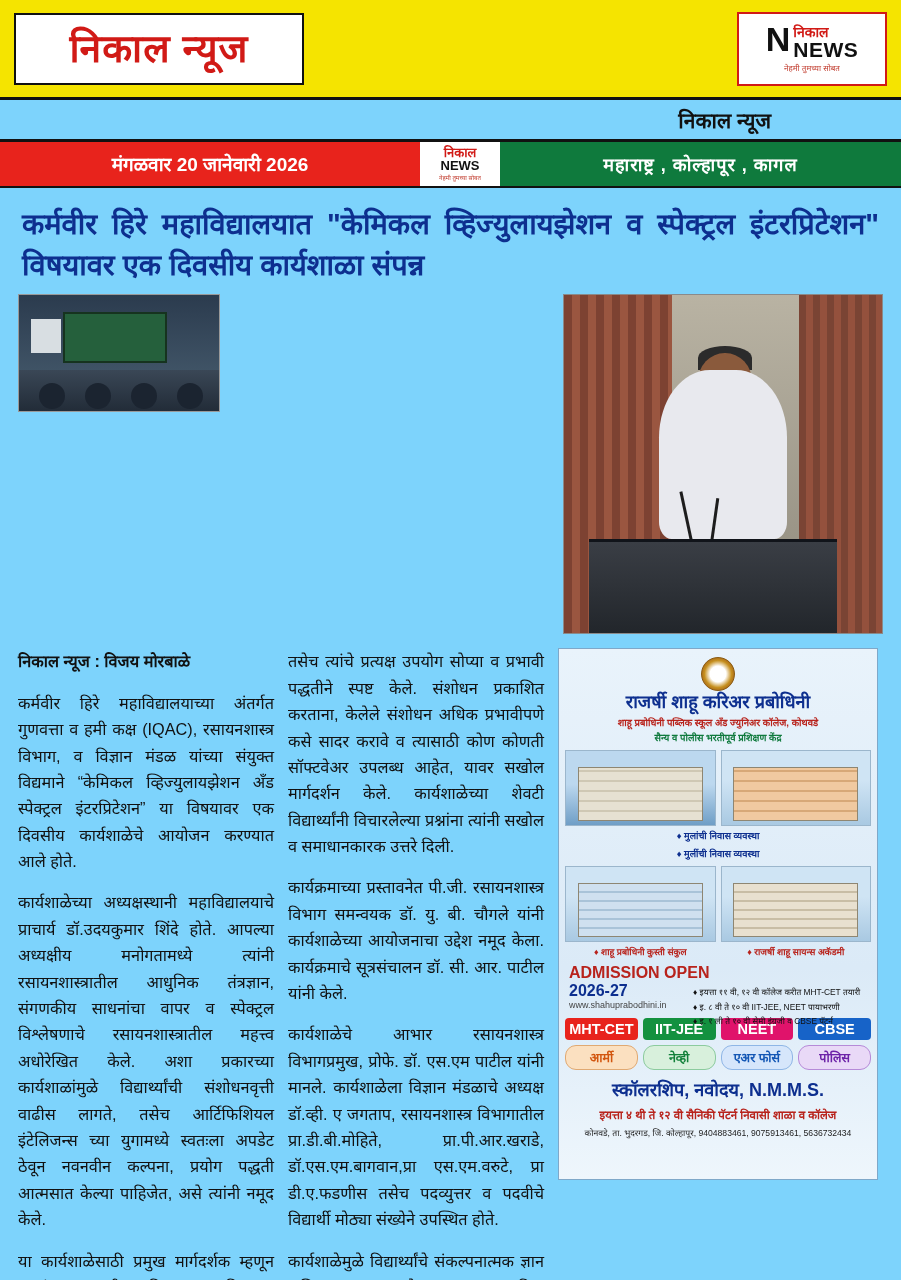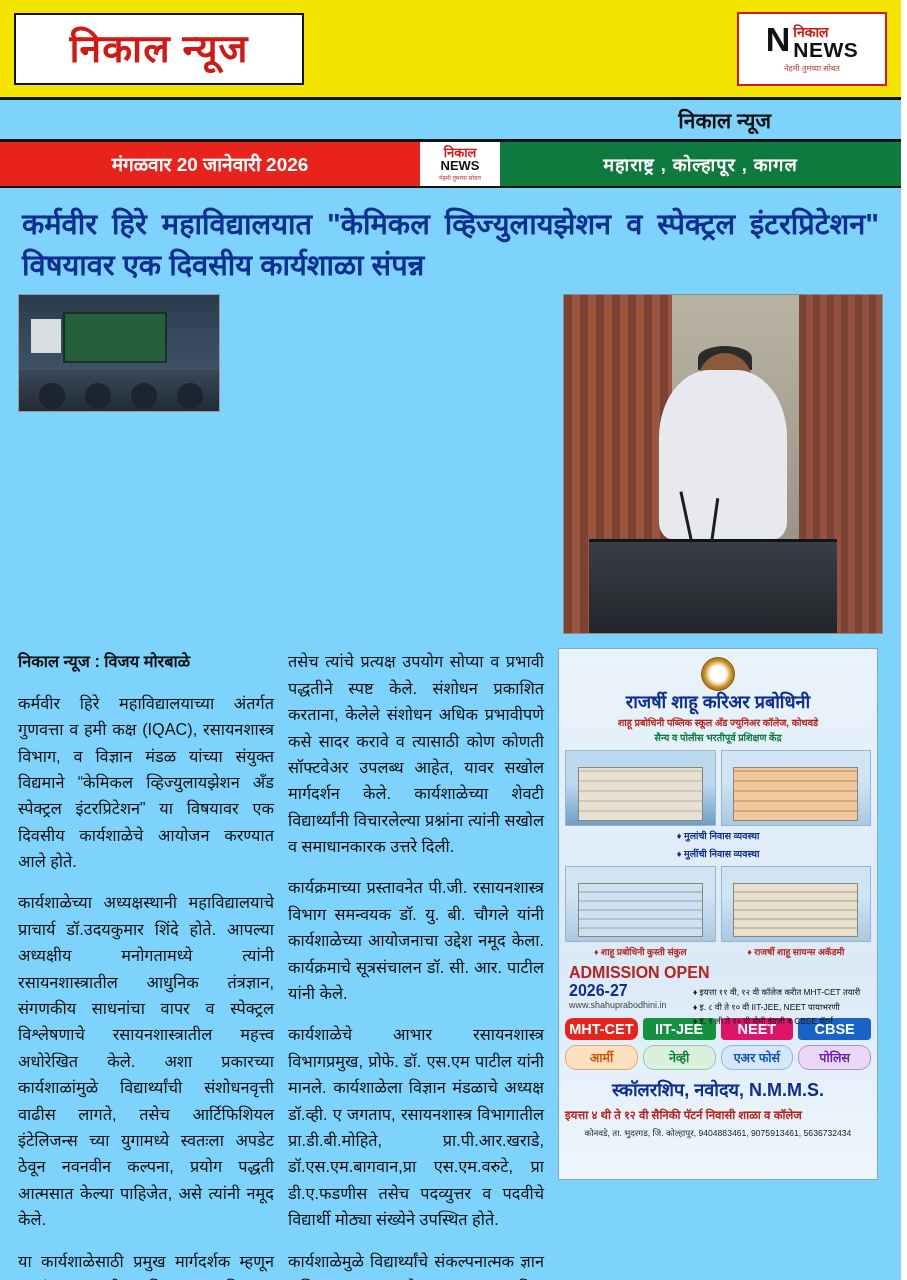--- a/index.html
+++ b/index.html
@@ -257,31 +257,31 @@
     margin-top: 6px; text-align: center;
   }
   .ad-open .ao1 { font-size: 16px; font-weight: bold; color: #b8231c; }
   .ad-open .ao2 { font-size: 16px; font-weight: bold; color: #0d2f8f; }
   .ad-open .ao3 { font-size: 9px; color: #444; }
   .ad-bullets { position: absolute; right: 8px; top: 338px; width: 176px; }
   .ad-bullets div { font-size: 8.4px; color: #111; margin-bottom: 4px; line-height: 1.25; }
   .ad-courses { display: flex; gap: 5px; margin-top: 8px; justify-content: center; }
   .pill { flex: 1 1 0; text-align: center; font-size: 14.5px; font-weight: bold;
     padding: 3px 0; border-radius: 4px; color: #fff; }
-  .p-red { background: #e8231c; border-radius: 8px; } .p-green { background: #13913f; }
+  .p-red { background: #e8231c; } .p-green { background: #13913f; }
   .p-pink { background: #e0136b; } .p-blue { background: #1763c8; }
   .ad-courses2 { display: flex; gap: 5px; margin-top: 5px; justify-content: center; }
   .pill2 { flex: 1 1 0; text-align: center; font-size: 12.5px; font-weight: bold;
     padding: 3px 0; border-radius: 11px; }
   .q-orange { background: #fbe0c0; color: #d2560f; border: 1px solid #e0a972; }
   .q-green { background: #d8f0dc; color: #12813a; border: 1px solid #8ccb9e; }
   .q-blue { background: #d6e6fb; color: #1457b5; border: 1px solid #8fb6e6; }
   .q-purple { background: #e9d9f7; color: #6d23a8; border: 1px solid #b68ad8; }
   .ad-schol { text-align: center; font-size: 18px; font-weight: bold; color: #0d2f8f; margin-top: 7px; }
-  .ad-sainik { text-align: left; font-size: 11.5px; font-weight: bold; color: #b8231c; margin-top: 6px; }
+  .ad-sainik { text-align: center; font-size: 11.5px; font-weight: bold; color: #b8231c; margin-top: 6px; }
   .ad-foot { text-align: center; font-size: 8.6px; color: #222; margin-top: 5px; }
 </style>
 </head>
 <body>
 
 <div class="page">
 
   <div class="masthead">
     <div class="logo-box">
       <div class="logo-text">निकाल न्यूज</div>

